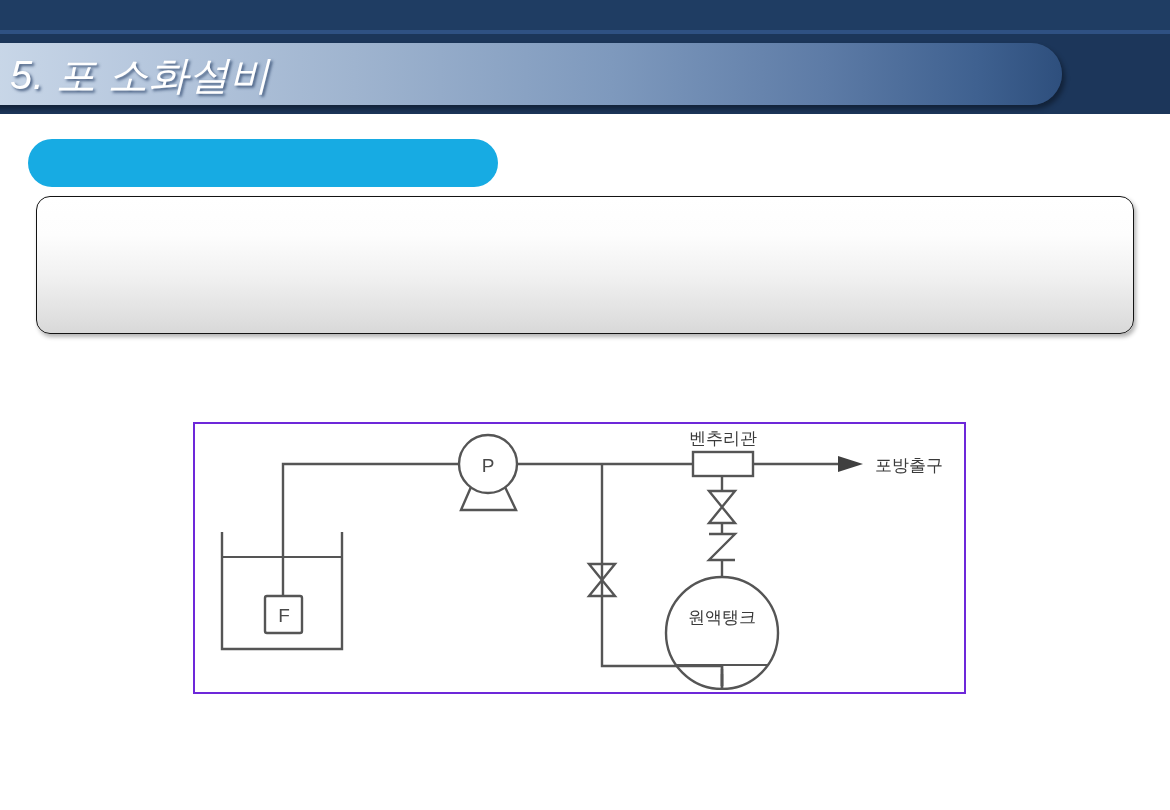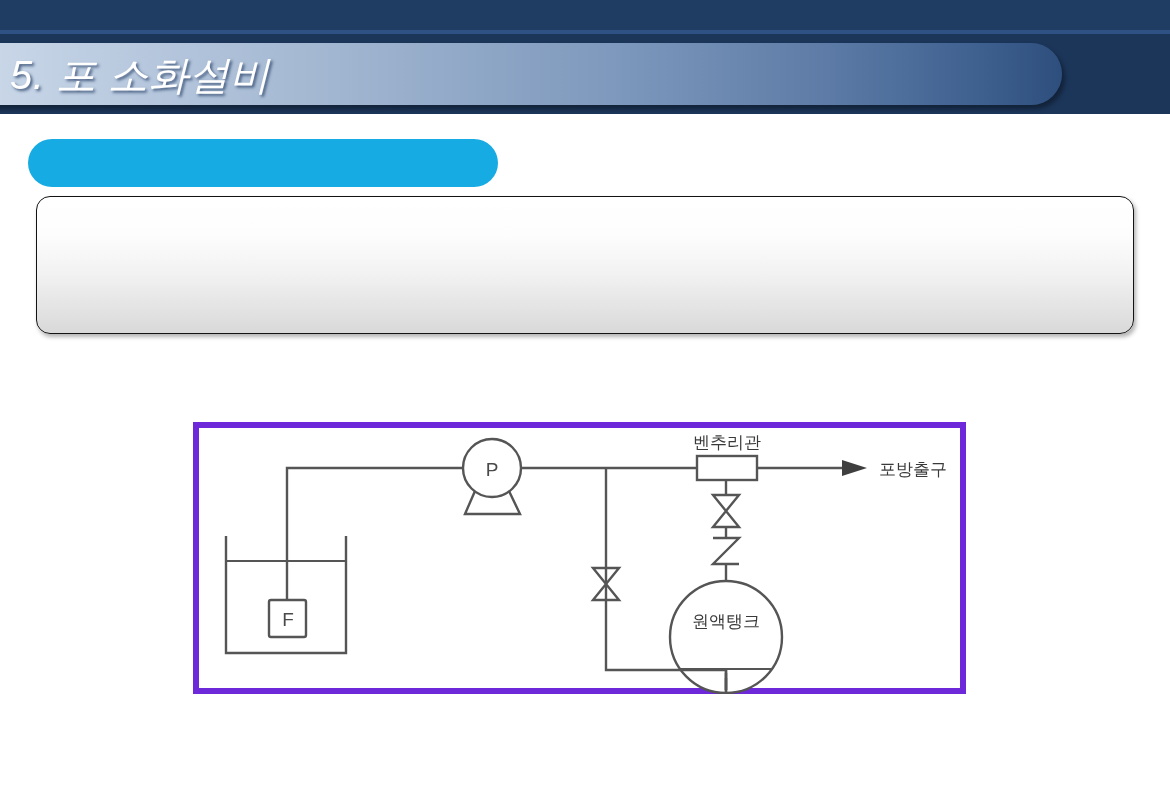--- a/index.html
+++ b/index.html
@@ -118,21 +118,21 @@
     box-sizing: border-box;
   }
 
   
   .diagram-frame {
     position: absolute;
     left: 193px;
     top: 422px;
     width: 773px;
     height: 272px;
-    border: 6px solid #6d28d9;
+    border: 2px solid #6d28d9;
     background: #ffffff;
     box-sizing: border-box;
   }
   .diagram-frame svg {
     display: block;
   }
   .dg-label {
     font-family: "Liberation Sans", sans-serif;
     font-size: 17px;
     fill: #3a3a3a;

